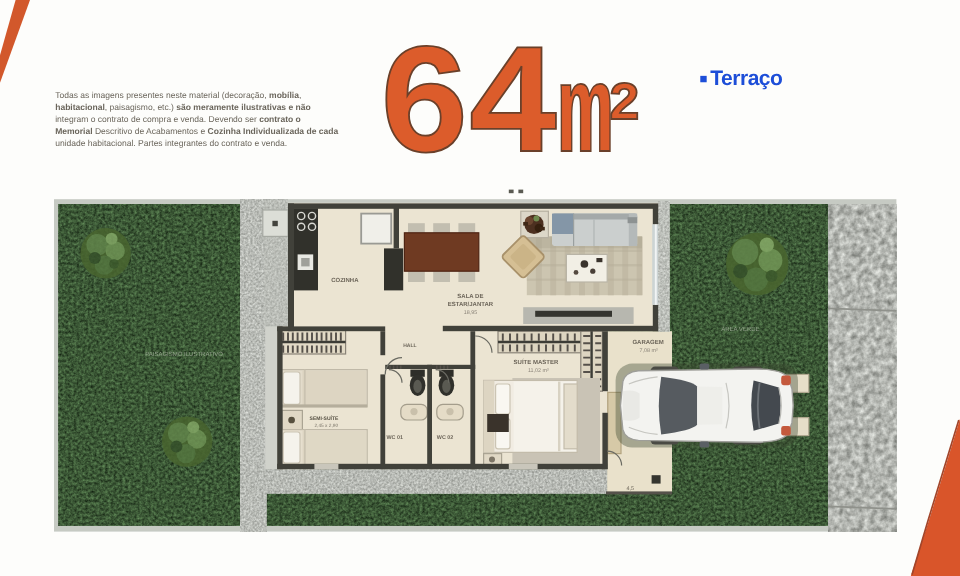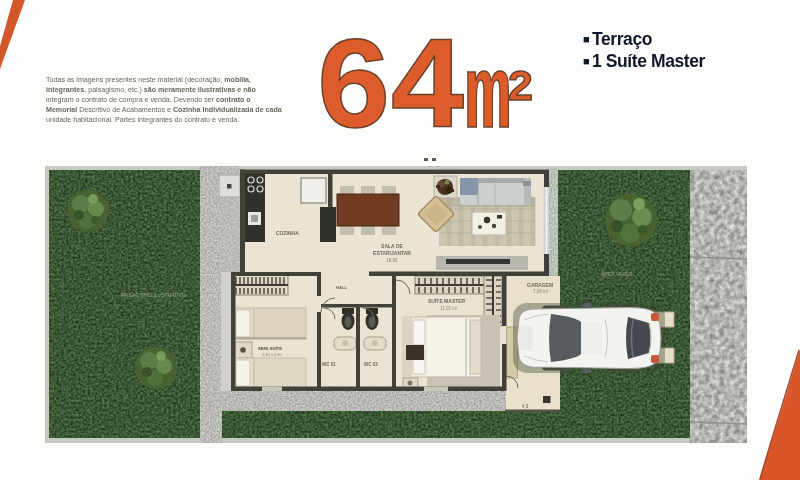--- a/index.html
+++ b/index.html
@@ -14,33 +14,32 @@
 <svg class="abs" style="left:0;top:0" width="800" height="480" viewBox="0 0 800 480">
 
   <polygon points="13,0 25,0 0,69 0,46" fill="#d2582b"></polygon>
 
   <path d="M800,349 Q787,392 774,434 L759,480 L800,480 Z" fill="#d9552a"></path>
   <path d="M799,350 Q786,393 773,435 L760,479" fill="none" stroke="#a2452a" stroke-width="1.4"></path>
 </svg>
 
 <div class="abs" style="left:46px;top:76px;width:230px;font-size:7.1px;line-height:9.9px;color:#6b665c;white-space:nowrap;">
 Todas as imagens presentes neste material (decoração, <b>mobília</b>,<br>
-<b>integrantes</b>, paisagismo, etc.) <b>são meramente ilustrativas e não</b><br>
+<b>habitacional</b>, paisagismo, etc.) <b>são meramente ilustrativas e não</b><br>
 integram o contrato de compra e venda. Devendo ser <b>contrato o</b><br>
 <b>Memorial</b> Descritivo de Acabamentos e <b>Cozinha Individualizada de cada</b><br>
 unidade habitacional. Partes integrantes do contrato e venda.
 </div>
 
 <div class="abs" style="left:314px;top:18px;white-space:nowrap;color:#dc5c2b;-webkit-text-stroke:1.5px #6a402a;font-weight:bold;font-family:Liberation Mono, monospace;">
   <span style="font-size:131px;letter-spacing:-4px;vertical-align:baseline;">64</span><span style="display:inline-block;font-size:104px;transform:scaleX(0.74);transform-origin:left bottom;margin-left:2px;margin-right:-23px;">m</span><span style="font-size:45px;position:relative;top:-27px;margin-left:2px;">2</span>
 </div>
 
-<div class="abs" style="left:583px;top:29px;font-weight:bold;font-size:17.5px;line-height:20px;color:#0f172a;letter-spacing:-0.4px;">
+<div class="abs" style="left:583px;top:55px;font-weight:bold;font-size:17.5px;line-height:20px;color:#1d4ed8;letter-spacing:-0.4px;">
   <div><span style="font-size:11px;position:relative;top:-2px;">■&nbsp;</span>Terraço</div>
-  <div><span style="font-size:11px;position:relative;top:-2px;">■&nbsp;</span>1 Suíte Master</div>
 </div>
 
 <svg id="plan" class="abs" style="left:0;top:0" width="800" height="480" viewBox="0 0 800 480">
 <defs>
   <filter id="grassTex" x="0" y="0" width="100%" height="100%" color-interpolation-filters="sRGB">
     <feTurbulence type="fractalNoise" baseFrequency="0.42" numOctaves="3" seed="11" result="n"></feTurbulence>
     <feColorMatrix in="n" type="matrix" values="0.42 0 0 0 0.03  0.56 0 0 0 0.07  0.38 0 0 0 0.03  0 0 0 0 1"></feColorMatrix>
   </filter>
   <filter id="pathTex" x="0" y="0" width="100%" height="100%" color-interpolation-filters="sRGB">
     <feTurbulence type="fractalNoise" baseFrequency="0.55" numOctaves="2" seed="4" result="n"></feTurbulence>

